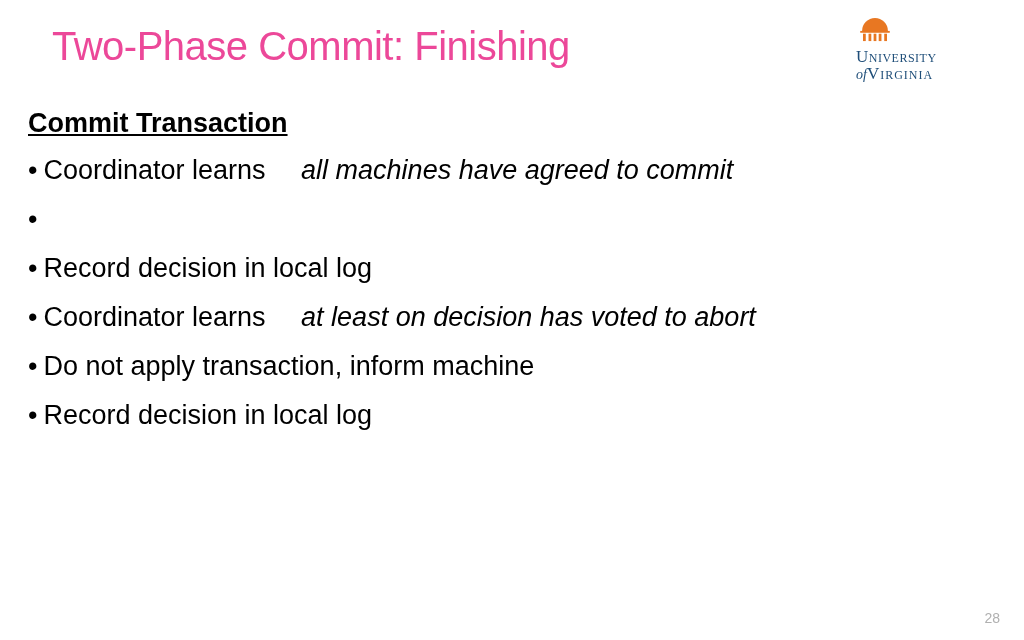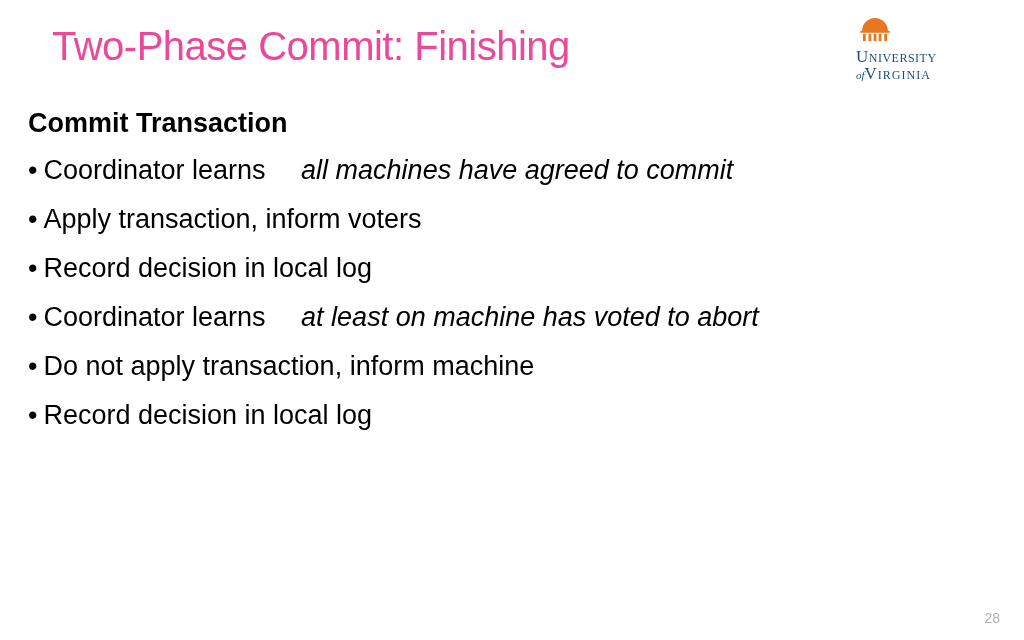--- a/index.html
+++ b/index.html
@@ -44,36 +44,37 @@
     .logo-text2 {
       font-family: Georgia, 'Times New Roman', serif;
       font-size: 17px;
       color: #1f4e79;
       letter-spacing: 1px;
       font-variant: small-caps;
       line-height: 1.1;
     }
     .logo-text2 .of {
       font-style: italic;
-      font-size: 11px;
+      font-size: 14px;
       text-transform: lowercase;
       font-variant: normal;
       letter-spacing: 0;
     }
     .content {
       position: absolute;
       top: 108px;
       left: 28px;
       right: 28px;
       color: #000;
     }
     .section-header {
       font-size: 27px;
       font-weight: bold;
       margin-bottom: 14px;
+      text-decoration: underline;
     }
     .bullet-item {
       font-size: 27px;
       margin-bottom: 14px;
       display: flex;
       align-items: flex-start;
     }
     .bullet-dot {
       margin-right: 6px;
       line-height: 1.3;
@@ -110,30 +111,29 @@
 </div>
 
 <div class="content">
   <div class="section-header">Commit Transaction</div>
   <div class="bullet-item">
     <span class="bullet-dot">•</span>
     <span class="bullet-text"><span>Coordinator learns </span><span class="italic">all machines have agreed to commit</span></span>
   </div>
   <div class="bullet-item">
     <span class="bullet-dot">•</span>
-    <span class="bullet-text">Apply transaction, inform voters</span>
   </div>
   <div class="bullet-item">
     <span class="bullet-dot">•</span>
     <span class="bullet-text">Record decision in local log</span>
   </div>
 
   <div class="bullet-item">
     <span class="bullet-dot">•</span>
-    <span class="bullet-text"><span>Coordinator learns </span><span class="italic">at least on machine has voted to abort</span></span>
+    <span class="bullet-text"><span>Coordinator learns </span><span class="italic">at least on decision has voted to abort</span></span>
   </div>
   <div class="bullet-item">
     <span class="bullet-dot">•</span>
     <span class="bullet-text">Do not apply transaction, inform machine</span>
   </div>
   <div class="bullet-item">
     <span class="bullet-dot">•</span>
     <span class="bullet-text">Record decision in local log</span>
   </div>
 </div>

